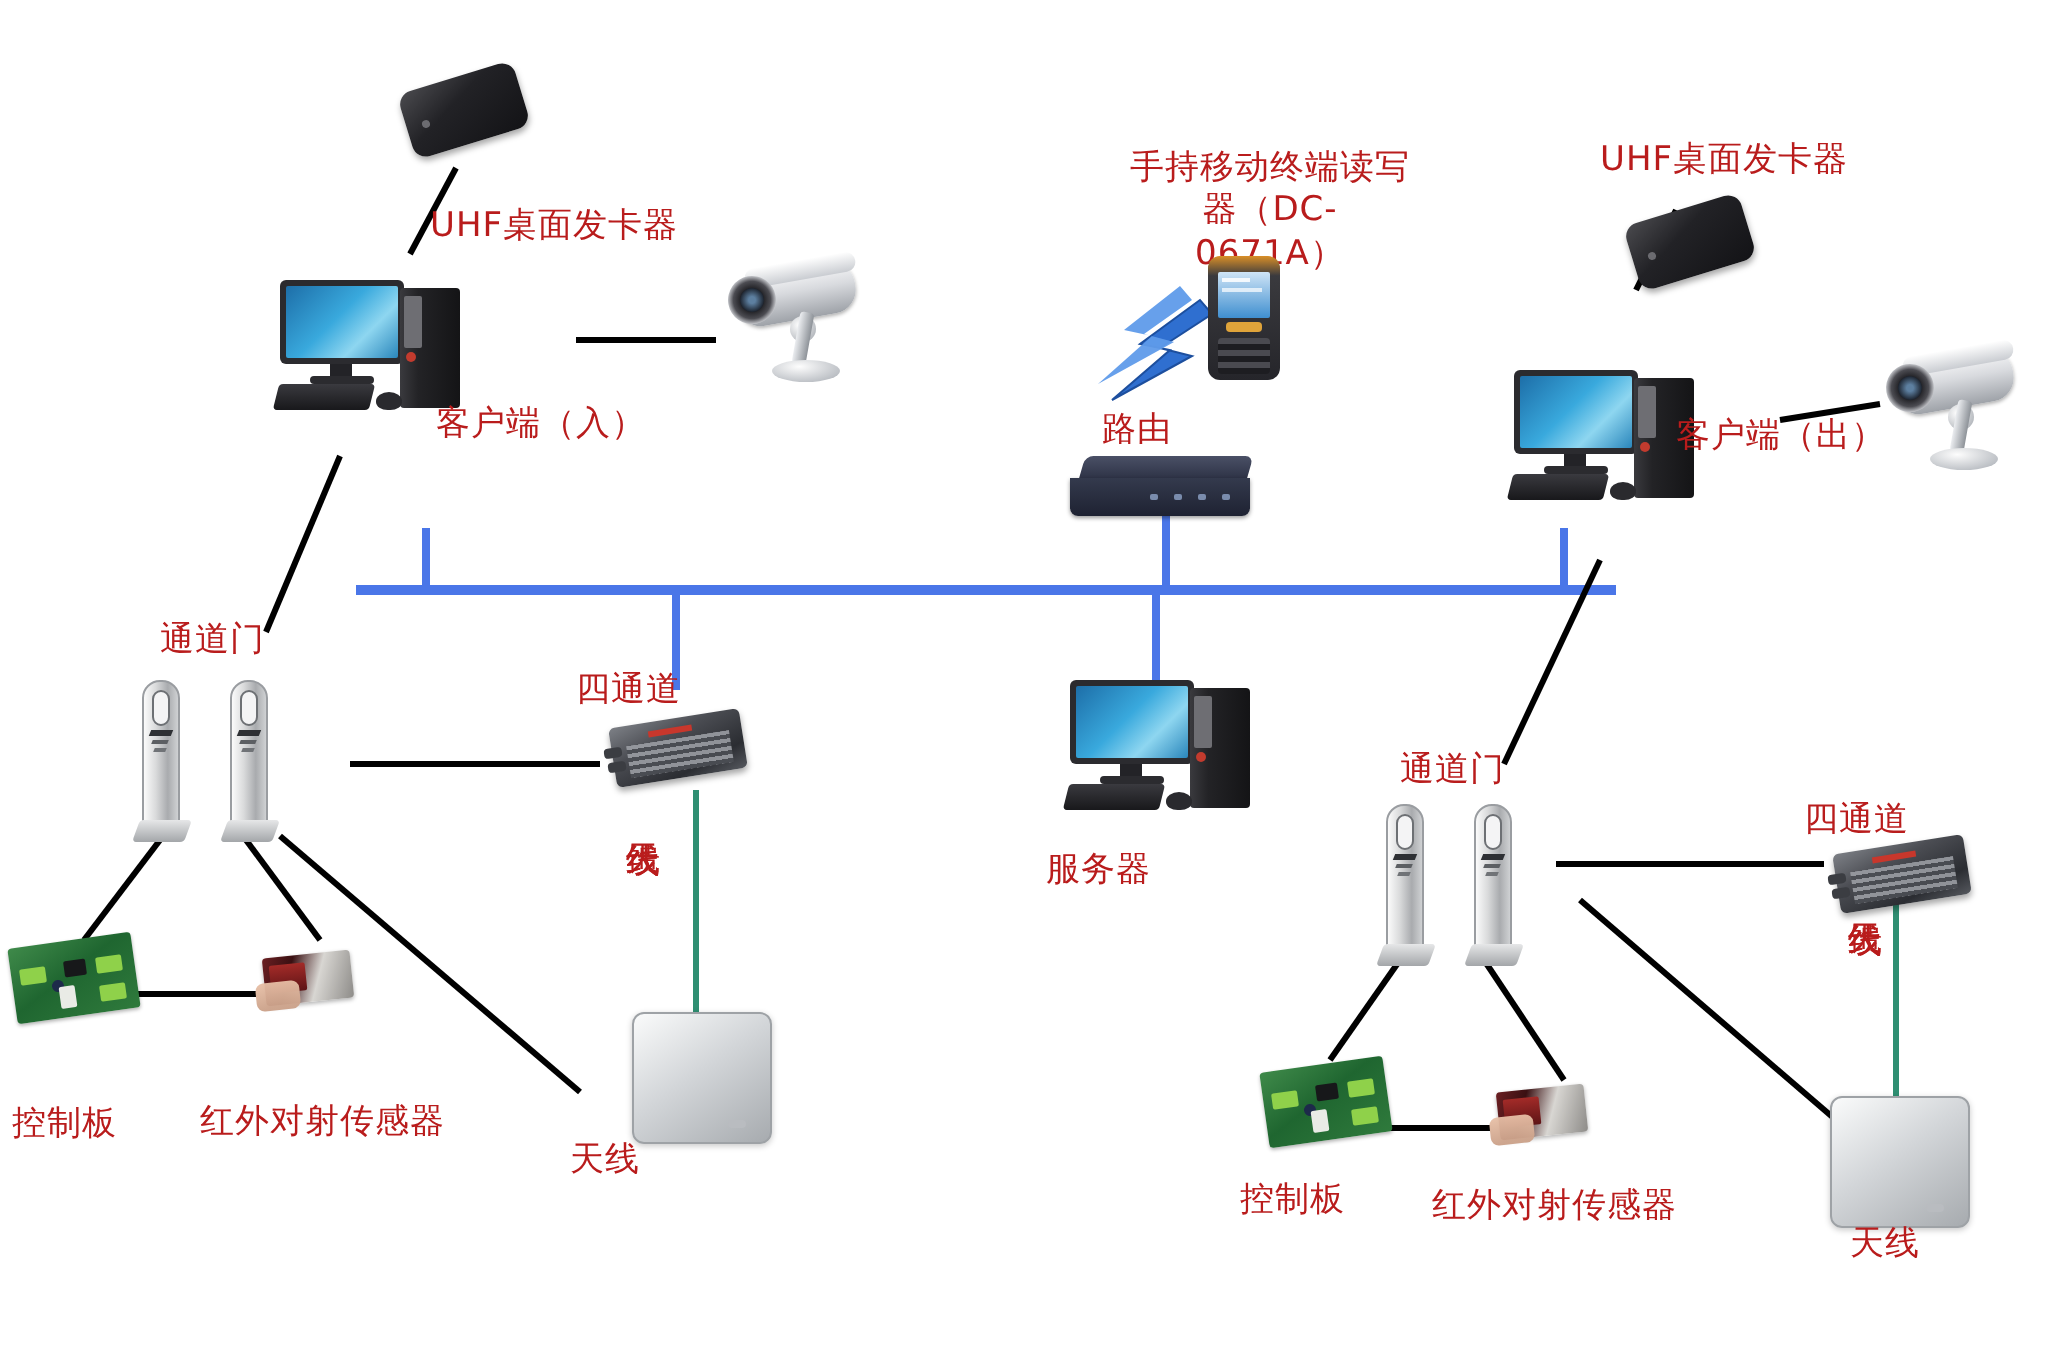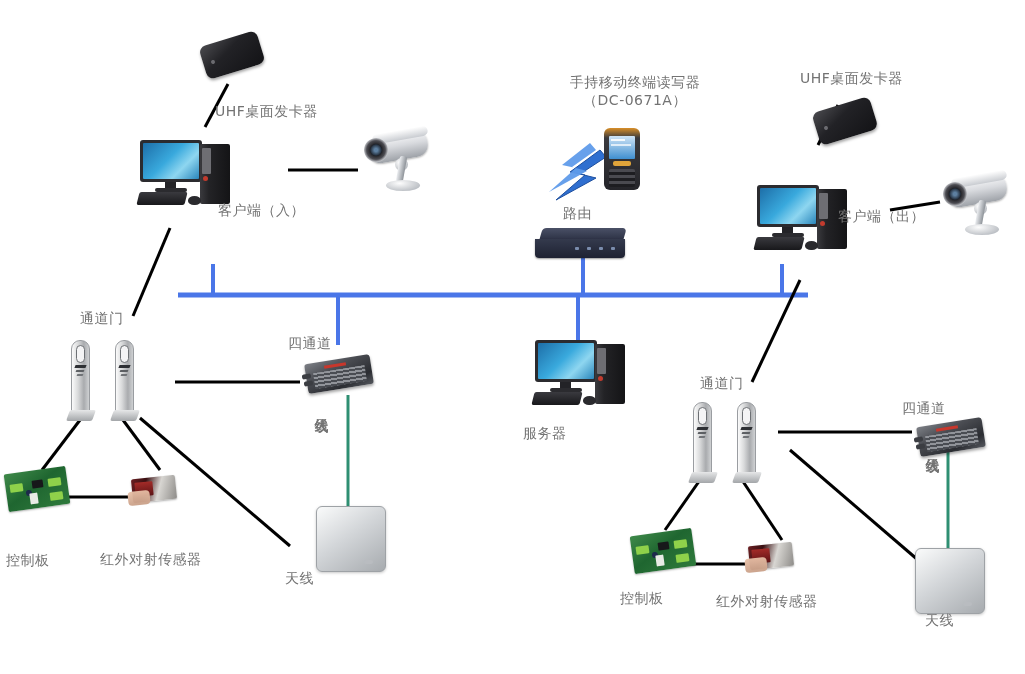--- a/index.html
+++ b/index.html
@@ -1,20 +1,20 @@
 <!DOCTYPE html>
 <html><head>
 <meta charset="utf-8">
 <style>
   html,body{margin:0;padding:0;background:#ffffff;}
   body{width:1025px;height:674px;overflow:hidden;
        font-family:"DejaVu Sans","Liberation Sans",sans-serif;}
   #stage{position:relative;width:1025px;height:674px;background:#fff;}
   svg.layer{position:absolute;left:0;top:0;width:1025px;height:674px;}
-  .lbl{position:absolute;font-size:14px;color:#737373;white-space:nowrap;
+  .lbl{position:absolute;font-size:17px;color:#b91c1c;white-space:nowrap;
        letter-spacing:.5px;line-height:1.25;}
   .lbl.two{white-space:normal;width:150px;text-align:center;}
   .lbl.vert{writing-mode:vertical-rl;text-orientation:upright;white-space:normal;
             width:18px;letter-spacing:0px;line-height:1.05;}
   .node{position:absolute;}
 
   
   .pc{width:104px;height:70px;}
   .pc .mon{position:absolute;left:2px;top:0;width:62px;height:42px;
     background:#2b2b2f;border-radius:3px;padding:3px;box-sizing:border-box;}
@@ -219,21 +219,21 @@
   <div class="lbl two" style="left:565px;top:74px;width:140px;text-align:center;">手持移动终端读写器（DC-0671A）</div>
   <div class="node pda" style="left:604px;top:128px;">
     <div class="shell"></div>
     <div class="scr"></div>
     <div class="l1"></div>
     <div class="l2"></div>
     <div class="or"></div>
     <div class="keys"></div>
   </div>
 
-  <div class="lbl" style="left:563px;top:205px;">路由</div>
+  <div class="lbl" style="left:551px;top:205px;">路由</div>
   <div class="node rtr" style="left:535px;top:228px;">
     <div class="top"></div>
     <div class="fr"></div>
     <div class="led" style="left:40px;"></div>
     <div class="led" style="left:52px;"></div>
     <div class="led" style="left:64px;"></div>
     <div class="led" style="left:76px;"></div>
   </div>
 
   <div class="lbl" style="left:800px;top:70px;">UHF桌面发卡器</div>

